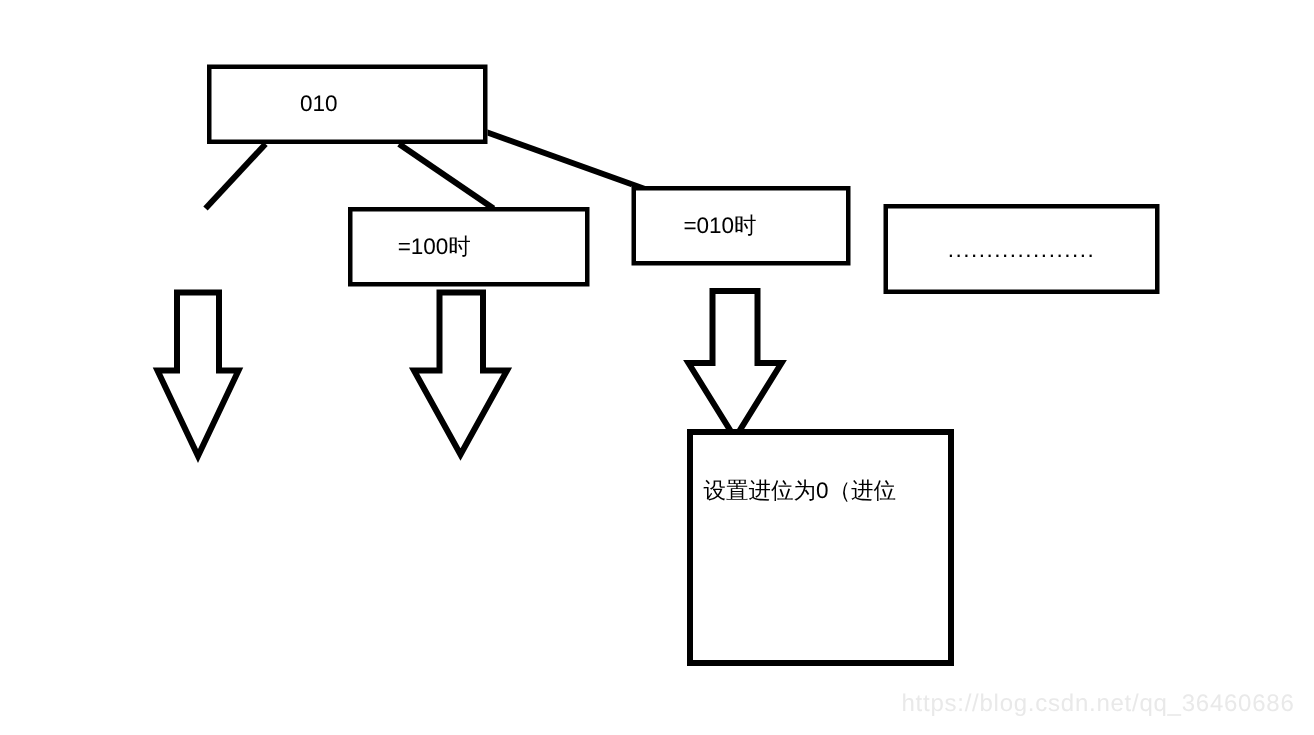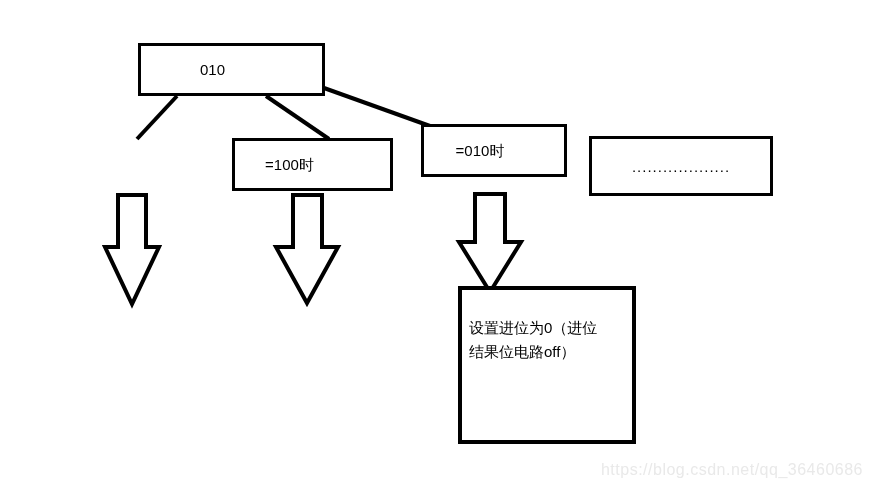--- a/index.html
+++ b/index.html
@@ -87,18 +87,17 @@
   <div class="nbox box-010">
     <span>=010时</span>
   </div>
 
   <div class="nbox box-dots">
     <span>...................</span>
   </div>
 
   <div class="detail-box">
     <div class="detail-line">设置进位为0（进位</div>
-    <div class="detail-line">结果位电路off）</div>
   </div>
 
   <div class="watermark">https://blog.csdn.net/qq_36460686</div>
 
 </div>
 
 </body></html>

